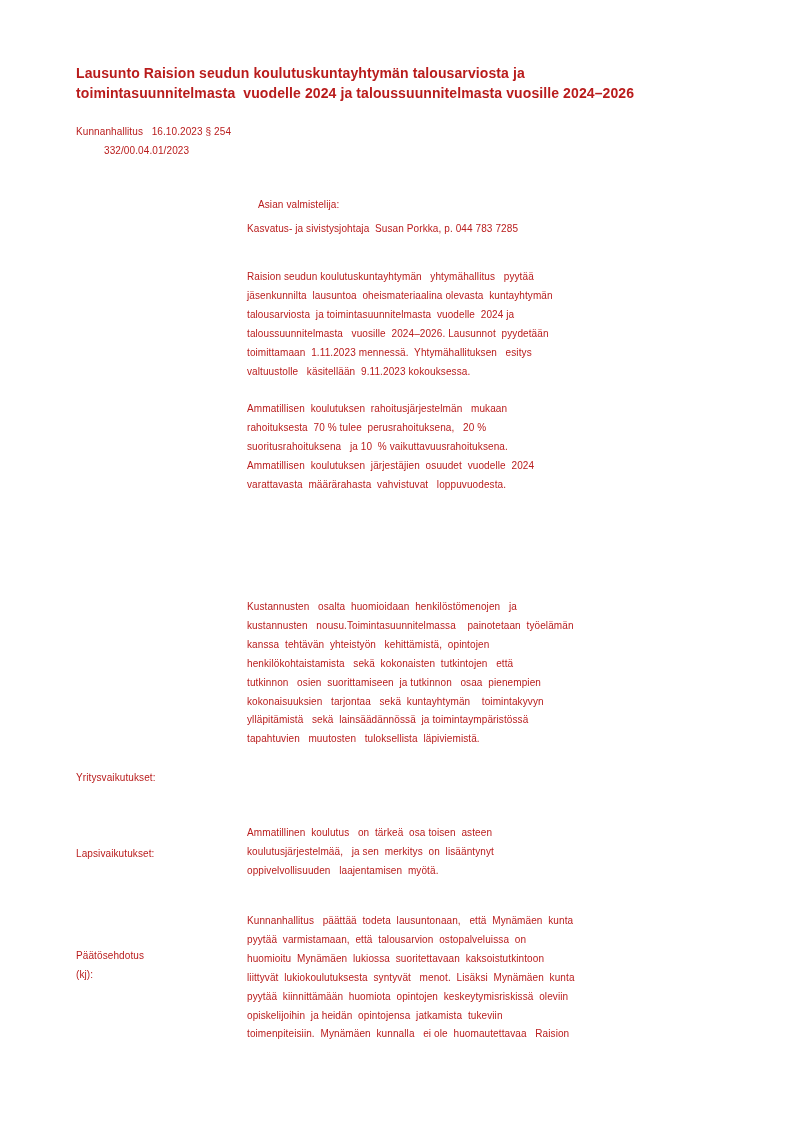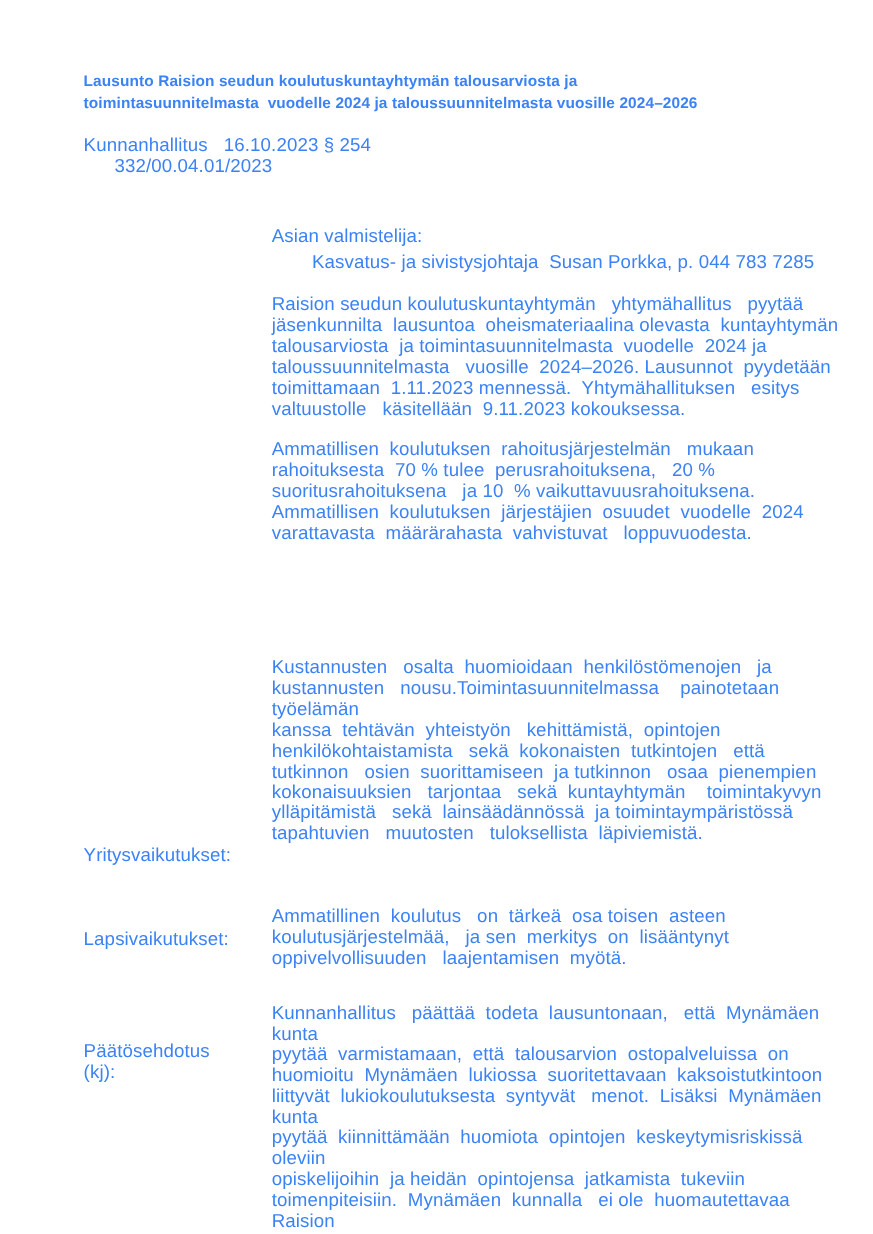--- a/index.html
+++ b/index.html
@@ -5,28 +5,28 @@
   html, body {
     margin: 0;
     padding: 0;
     background: #ffffff;
   }
   .page {
     position: relative;
     width: 794px;
     height: 1122px;
     background: #ffffff;
-    color: #3b82f6;
+    color: #b91c1c;
     font-family: "Liberation Sans", "DejaVu Sans", sans-serif;
     overflow: hidden;
   }
   .t {
     position: absolute;
     white-space: pre-wrap;
-    font-size: 17px;
+    font-size: 10px;
     line-height: 18.9px;
     letter-spacing: 0.1px;
   }
   .doc-title {
     font-weight: bold;
     font-size: 14px;
     line-height: 20px;
     width: 690px;
     letter-spacing: 0.1px;
   }
@@ -37,22 +37,22 @@
 <body>
 
 <div class="page">
 
   <div class="t doc-title" style="left:76px; top:63px;">Lausunto Raision seudun koulutuskuntayhtymän talousarviosta ja
 toimintasuunnitelmasta  vuodelle 2024 ja taloussuunnitelmasta vuosille 2024–2026</div>
 
   <div class="t" style="left:76px; top:123px;">Kunnanhallitus   16.10.2023 § 254</div>
   <div class="t" style="left:76px; top:142px;margin-left:28px;">332/00.04.01/2023</div>
 
-  <div class="t body-col" style="top:206px;">Asian valmistelija:</div>
-  <div class="t body-col" style="top:230px;text-align:center;">Kasvatus- ja sivistysjohtaja  Susan Porkka, p. 044 783 7285</div>
+  <div class="t body-col" style="top:196px;margin-left:11px;">Asian valmistelija:</div>
+  <div class="t body-col" style="top:220px;">Kasvatus- ja sivistysjohtaja  Susan Porkka, p. 044 783 7285</div>
 
   <div class="t body-col" style="top:268px;">Raision seudun koulutuskuntayhtymän   yhtymähallitus   pyytää
 jäsenkunnilta  lausuntoa  oheismateriaalina olevasta  kuntayhtymän
 talousarviosta  ja toimintasuunnitelmasta  vuodelle  2024 ja
 taloussuunnitelmasta   vuosille  2024–2026. Lausunnot  pyydetään
 toimittamaan  1.11.2023 mennessä.  Yhtymähallituksen   esitys
 valtuustolle   käsitellään  9.11.2023 kokouksessa.</div>
   <div class="t body-col" style="top:400px;">Ammatillisen  koulutuksen  rahoitusjärjestelmän   mukaan
 rahoituksesta  70 % tulee  perusrahoituksena,   20 %
 suoritusrahoituksena   ja 10  % vaikuttavuusrahoituksena.

